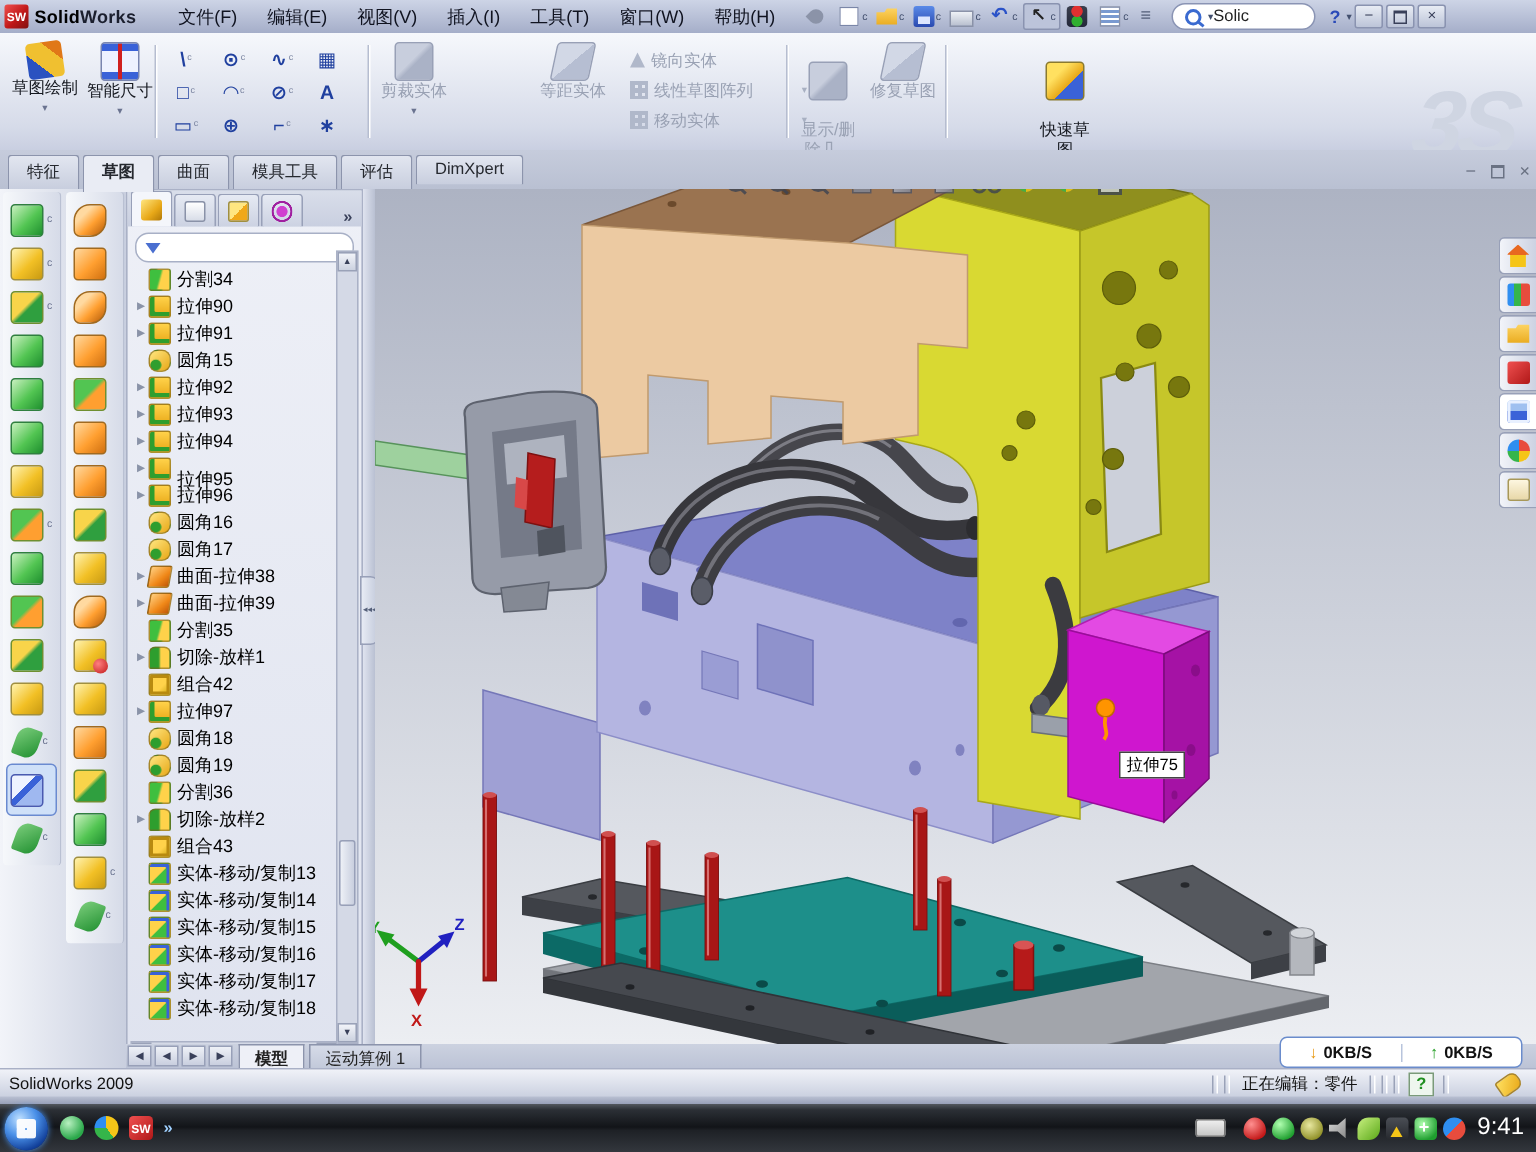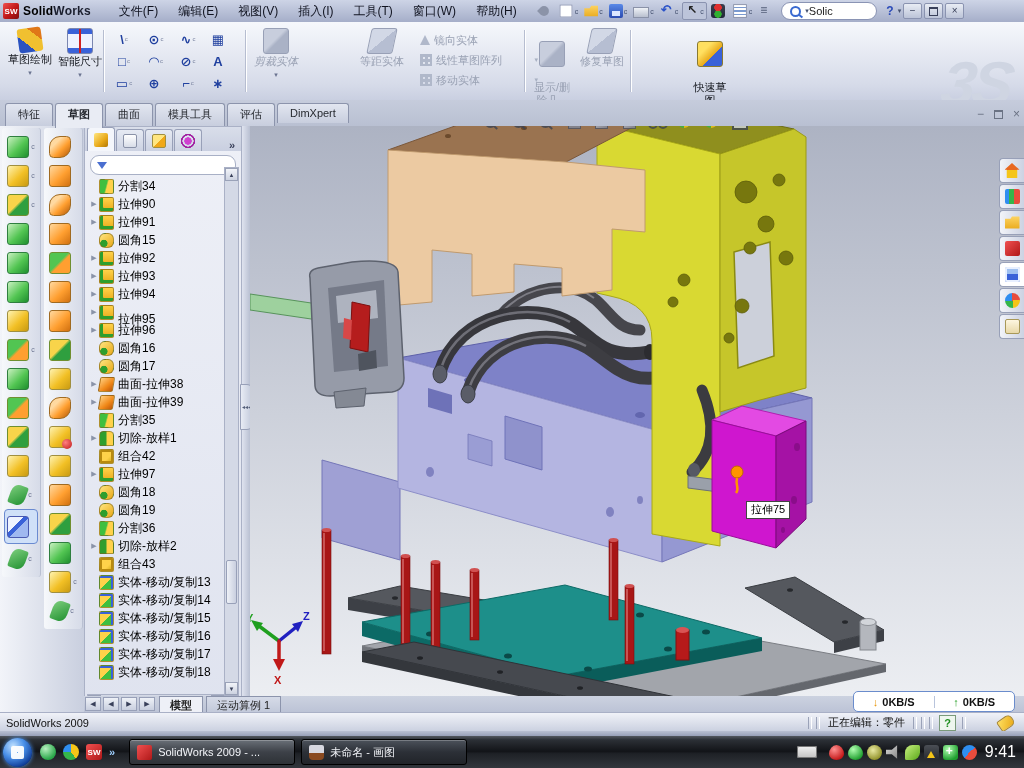--- a/index.html
+++ b/index.html
@@ -385,21 +385,21 @@
         <span class="sg-g" style="visibility: visible;">⌐</span>
         <span class="sg-c" style="visibility: visible;">c</span>
       </span>
 
       <span class="sg-cell" style="float:left;height:22px;">
         <span class="sg-g" style="visibility: visible;">∗</span>
         <span class="sg-c" style="visibility:hidden">▾</span>
       </span>
     </div>
   <div class="vsep" style="left:245px;"></div>
-  <div class="bigbtn gray" style="left:252px;font-style:italic;">
+  <div class="bigbtn gray" style="left:252px;">
     <div class="bic bic-trim"></div>
     <div>剪裁实体</div>
     <div class="bcaret">▾</div>
   </div>
   <div class="bigbtn gray" style="left:358px;">
     <div class="bic bic-offset"></div>
     <div>等距实体</div>
   </div>
   <div class="rowgroup">
     <div class="rg-row">
@@ -1128,32 +1128,20 @@
 <div id="app-edge"></div>
 
 <div id="taskbar">
   <div id="orb">
       <span class="orb-flag"></span>
     </div>
   <span class="qicon q-msg"></span>
   <span class="qicon q-x"></span>
   <span class="qicon q-sw">SW</span>
   <span class="q-chev">»</span>
-  <span style="display:flex;">
-
-      <span class="taskbtn active">
-        <span class="tbic sw"></span>
-        <span class="tblabel" style="visibility: visible;">SolidWorks 2009 - ...</span>
-      </span>
-
-      <span class="taskbtn">
-        <span class="tbic paint"></span>
-        <span class="tblabel" style="visibility: visible;">未命名 - 画图</span>
-      </span>
-    </span>
   <div id="tray">
     <span class="kbd-ic"></span>
     <span style="display:flex;gap:4px;">
 
     <span class="tricon t-red"></span>
         <span class="tricon t-green"></span>
         <span class="tricon t-olive"></span>
         <span class="tricon t-spk"></span>
         <span class="tricon t-lime"></span>
         <span class="tricon t-net"></span>

